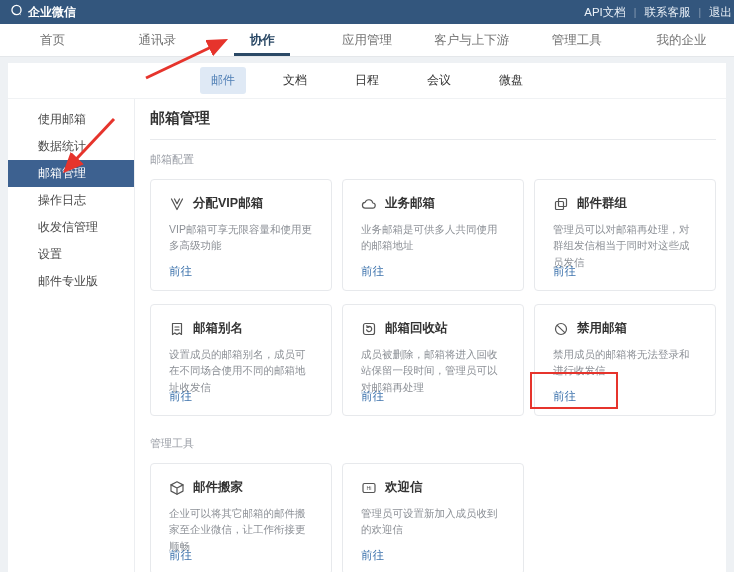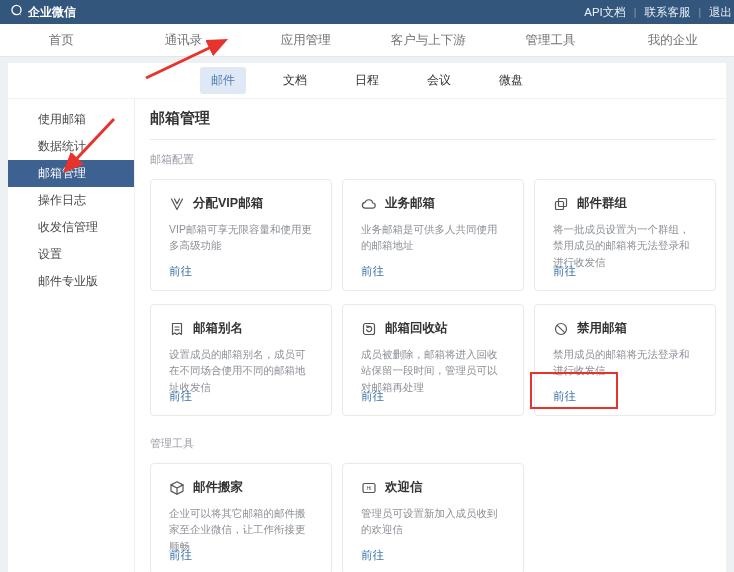--- a/index.html
+++ b/index.html
@@ -164,20 +164,21 @@
     <span class="sep">|</span>
     <span class="lnk">联系客服</span>
     <span class="sep">|</span>
     <span class="lnk">退出</span>
   </div>
 </div>
 
 <div class="nav">
   <div class="nav-item">首页</div>
   <div class="nav-item">通讯录</div>
+  <div class="nav-item active">协作</div>
   <div class="nav-item">应用管理</div>
   <div class="nav-item">客户与上下游</div>
   <div class="nav-item">管理工具</div>
   <div class="nav-item">我的企业</div>
 </div>
 
 <div class="panel">
 
   <div class="tabs">
     <div class="tab active">邮件</div>
@@ -236,21 +237,21 @@
         <div class="card">
           <div class="card-head">
             <span>
               <svg width="16" height="16" viewBox="0 0 16 16" class="icon-stroke">
                 <rect x="5.5" y="2.5" width="8" height="8" rx="1"></rect>
                 <rect x="2.5" y="5.5" width="8" height="8" rx="1"></rect>
               </svg>
             </span>
             <span class="card-title">邮件群组</span>
           </div>
-          <div class="card-desc">将一批成员设置为一个群组，禁用成员的邮箱将无法登录和进行收发信</div>
+          <div class="card-desc">管理员可以对邮箱再处理，对群组发信相当于同时对这些成员发信</div>
           <span class="card-link">前往</span>
         </div>
 
         <div class="card">
           <div class="card-head">
             <span>
               <svg width="16" height="16" viewBox="0 0 16 16" class="icon-stroke">
                 <path d="M3.5 2.5 h9 v11 l-2.2-1.6 -2.3 1.6 -2.2-1.6 -2.3 1.6 Z"></path>
                 <path d="M6 6 h4 M6 8.8 h4"></path>
               </svg>

